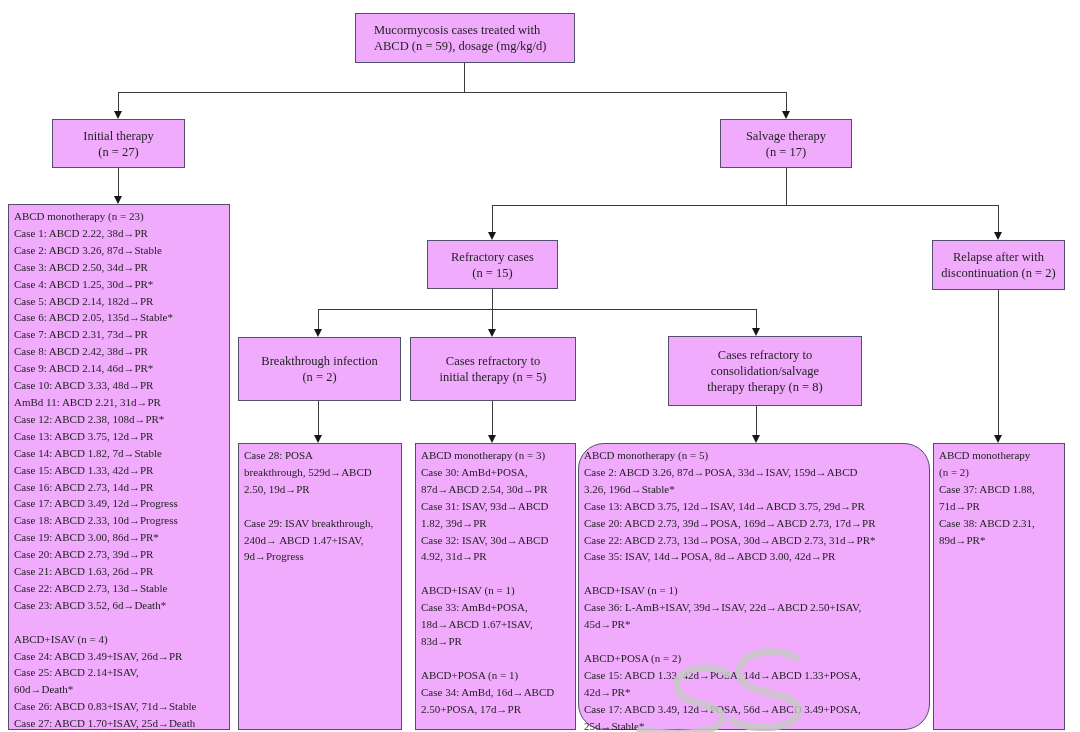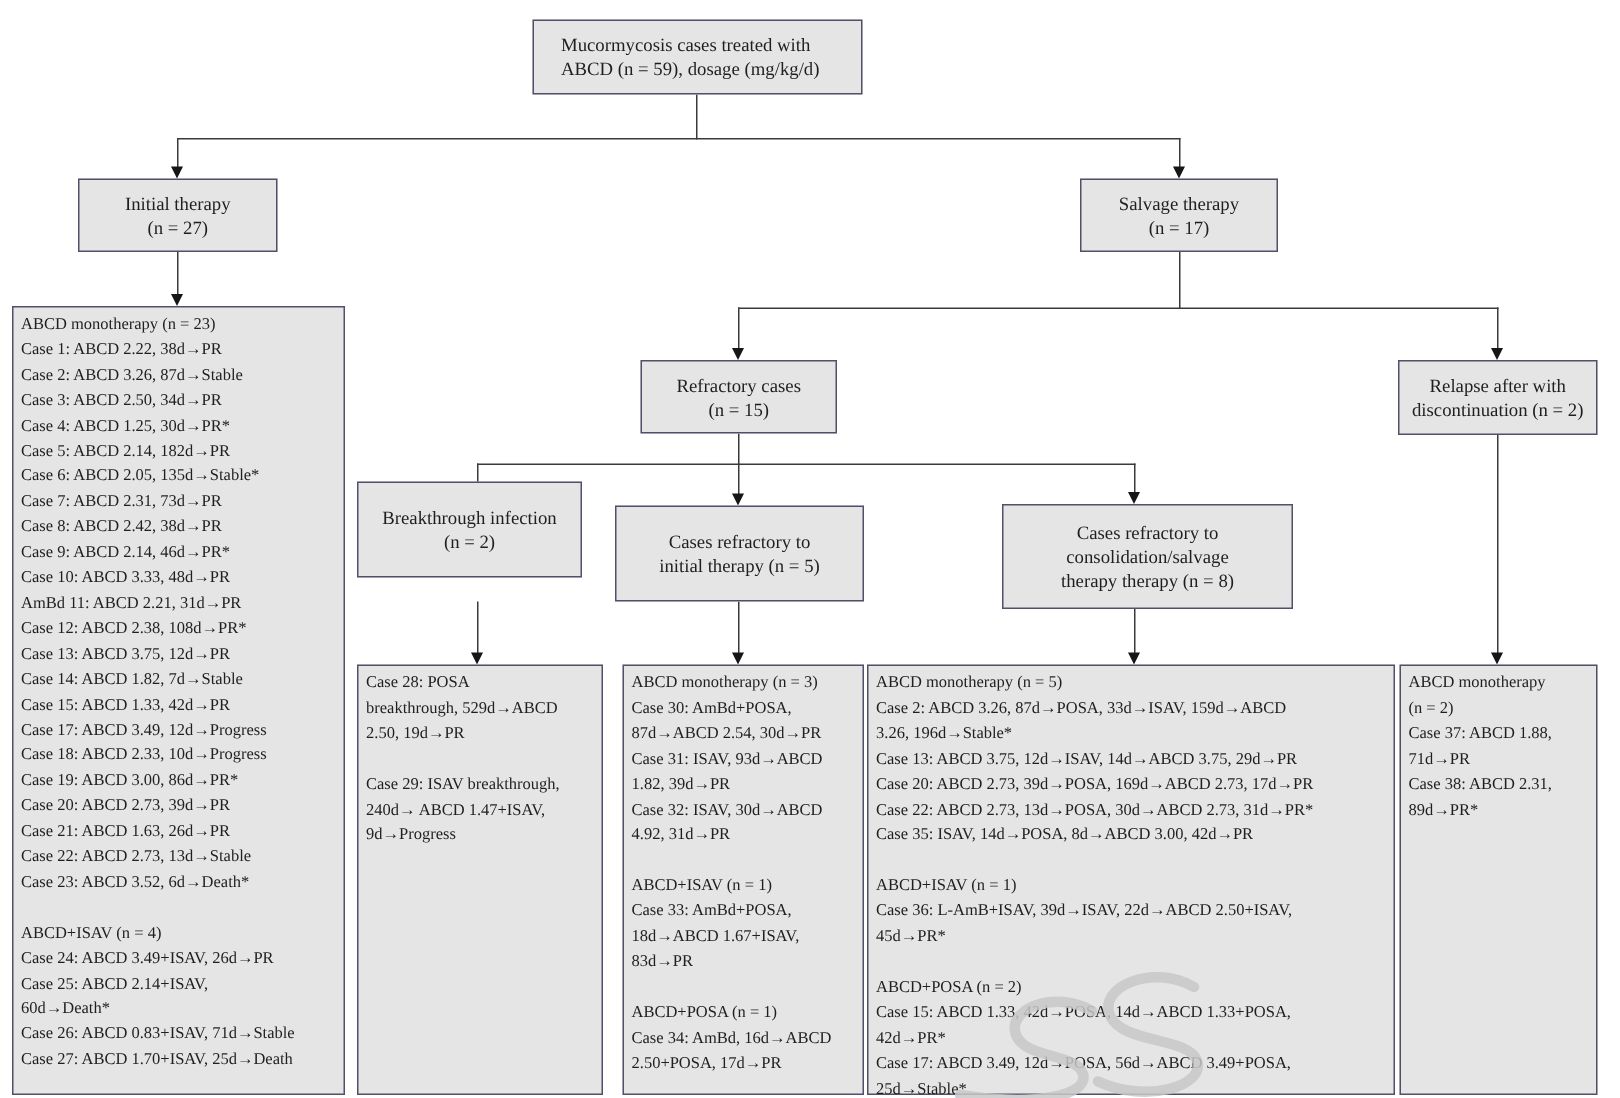--- a/index.html
+++ b/index.html
@@ -1,21 +1,21 @@
 <!DOCTYPE html>
 <html><head>
 <meta charset="utf-8">
 <style>
   html,body{margin:0;padding:0;background:#ffffff;}
   #canvas{
     position:relative;width:1080px;height:732px;background:#ffffff;
     font-family:"Liberation Serif","DejaVu Serif",serif;color:#1f1f1f;overflow:hidden;
   }
   .box{
-    position:absolute;box-sizing:border-box;border:1px solid #50506b;background:#e5e5e5;z-index:2;
+    position:absolute;box-sizing:border-box;border:1px solid #50506b;background:#f0abfc;z-index:2;
   }
   .label-box{display:flex;align-items:center;justify-content:center;font-size:12.5px;line-height:16px;}
   .label-box .lines{width:100%;text-align:center;}
   .label-box .lines.left{text-align:left;padding-left:18px;}
   .detail-box{font-size:11px;line-height:16.9px;padding:3px 4px 0 5px;}
   .detail-box .line{min-height:16.9px;white-space:nowrap;}
   .label-box .line{min-height:16px;}
   .v-line,.h-line{position:absolute;background:#3a3a3a;z-index:1;}
   .v-line{width:1px;}
   .h-line{height:1px;}
@@ -97,20 +97,21 @@
         <div class="line">Case 6: ABCD 2.05, 135d→Stable*</div>
         <div class="line">Case 7: ABCD 2.31, 73d→PR</div>
         <div class="line">Case 8: ABCD 2.42, 38d→PR</div>
         <div class="line">Case 9: ABCD 2.14, 46d→PR*</div>
         <div class="line">Case 10: ABCD 3.33, 48d→PR</div>
         <div class="line">AmBd 11: ABCD 2.21, 31d→PR</div>
         <div class="line">Case 12: ABCD 2.38, 108d→PR*</div>
         <div class="line">Case 13: ABCD 3.75, 12d→PR</div>
         <div class="line">Case 14: ABCD 1.82, 7d→Stable</div>
         <div class="line">Case 15: ABCD 1.33, 42d→PR</div>
+        <div class="line">Case 16: ABCD 2.73, 14d→PR</div>
         <div class="line">Case 17: ABCD 3.49, 12d→Progress</div>
         <div class="line">Case 18: ABCD 2.33, 10d→Progress</div>
         <div class="line">Case 19: ABCD 3.00, 86d→PR*</div>
         <div class="line">Case 20: ABCD 2.73, 39d→PR</div>
         <div class="line">Case 21: ABCD 1.63, 26d→PR</div>
         <div class="line">Case 22: ABCD 2.73, 13d→Stable</div>
         <div class="line">Case 23: ABCD 3.52, 6d→Death*</div>
         <div class="line">&nbsp;</div>
         <div class="line">ABCD+ISAV (n = 4)</div>
         <div class="line">Case 24: ABCD 3.49+ISAV, 26d→PR</div>
@@ -128,21 +129,21 @@
       </div>
   </div>
 
   <div class="box label-box" style="left:932px;top:240px;width:133px;height:50px;">
     <div class="lines">
         <div class="line">Relapse after with</div>
         <div class="line">discontinuation (n = 2)</div>
       </div>
   </div>
 
-  <div class="box label-box" style="left:238px;top:321px;width:150px;height:64px;">
+  <div class="box label-box" style="left:238px;top:337px;width:163px;height:64px;">
     <div class="lines">
         <div class="line">Breakthrough infection</div>
         <div class="line">(n = 2)</div>
       </div>
   </div>
 
   <div class="box label-box" style="left:410px;top:337px;width:166px;height:64px;">
     <div class="lines">
         <div class="line">Cases refractory to</div>
         <div class="line">initial therapy (n = 5)</div>
@@ -183,21 +184,21 @@
         <div class="line">Case 33: AmBd+POSA,</div>
         <div class="line">18d→ABCD 1.67+ISAV,</div>
         <div class="line">83d→PR</div>
         <div class="line">&nbsp;</div>
         <div class="line">ABCD+POSA (n = 1)</div>
         <div class="line">Case 34: AmBd, 16d→ABCD</div>
         <div class="line">2.50+POSA, 17d→PR</div>
       </div>
   </div>
 
-  <div class="box detail-box" style="left:578px;top:443px;width:352px;height:287px;">
+  <div class="box detail-box" style="left:578px;top:443px;width:352px;height:287px;border-radius:26px;">
     <div>
         <div class="line">ABCD monotherapy (n = 5)</div>
         <div class="line">Case 2: ABCD 3.26, 87d→POSA, 33d→ISAV, 159d→ABCD</div>
         <div class="line">3.26, 196d→Stable*</div>
         <div class="line">Case 13: ABCD 3.75, 12d→ISAV, 14d→ABCD 3.75, 29d→PR</div>
         <div class="line">Case 20: ABCD 2.73, 39d→POSA, 169d→ABCD 2.73, 17d→PR</div>
         <div class="line">Case 22: ABCD 2.73, 13d→POSA, 30d→ABCD 2.73, 31d→PR*</div>
         <div class="line">Case 35: ISAV, 14d→POSA, 8d→ABCD 3.00, 42d→PR</div>
         <div class="line">&nbsp;</div>
         <div class="line">ABCD+ISAV (n = 1)</div>

